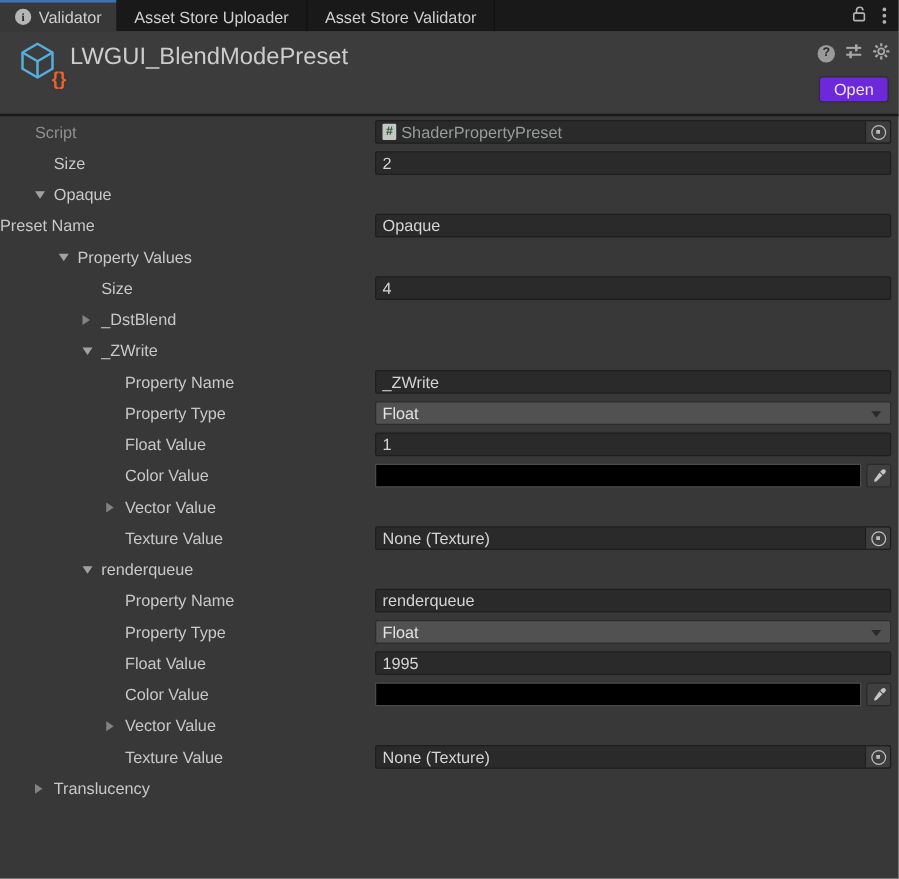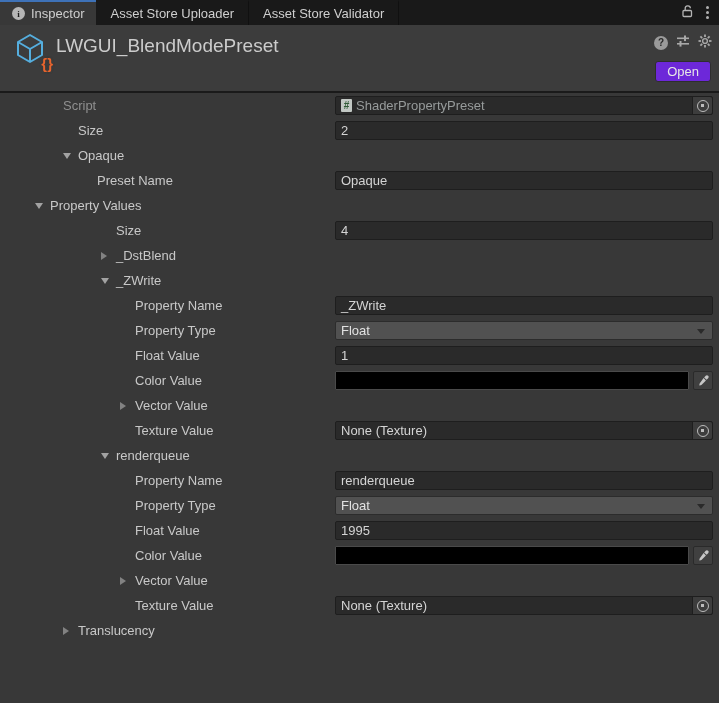--- a/index.html
+++ b/index.html
@@ -83,21 +83,21 @@
   .open-btn {
     position:absolute; right:8px; bottom:9px;
     height: 21px; padding: 0 11px;
     background:#6d28d9; color:#e6e6e6;
     border:1px solid #2e2e2e; border-radius:3px;
     font-family: "Liberation Sans", sans-serif; font-size:13px;
     line-height:19px;
   }
 
   
-  .rows { position: relative; margin-left: 35px; }
+  .rows { position: relative; }
   .row { position: relative; height: 25px; }
   .lblcol {
     position:absolute; left:0; top:0; bottom:0; right:300px;
     display:flex; align-items:center;
     overflow:hidden; white-space:nowrap;
   }
   .lbl { color:#c8c8c8; }
   .lbl.dim { color:#8f8f8f; }
   .fold { width:15px; display:flex; align-items:center; flex:0 0 15px; }
   .tri-open {
@@ -167,21 +167,21 @@
   }
 </style>
 </head>
 <body>
 
 <div class="app">
 
   <div class="tabbar">
     <div class="tab active">
       <span class="info-icon">i</span>
-      <span>Inspector</span>
+      <span>Validator</span>
     </div>
     <div class="tab inactive">
       <span>Asset Store Uploader</span>
     </div>
     <div class="tab inactive">
       <span>Asset Store Validator</span>
     </div>
     <div class="tab-actions">
       <span>
         <svg width="14" height="14" viewBox="0 0 14 14">
@@ -269,32 +269,32 @@
     <div class="row">
       <div class="lblcol" style="padding-left:28px">
         <span class="fold">
             <i class="tri-open"></i>
           </span>
         <span class="lbl">Opaque</span>
       </div>
     </div>
 
     <div class="row">
-      <div class="lblcol" style="padding-left:62px">
+      <div class="lblcol" style="">
         <span class="lbl">Preset Name</span>
       </div>
       <div class="fieldcol">
         <div class="tfield">
           <span>Opaque</span>
         </div>
       </div>
     </div>
 
     <div class="row">
-      <div class="lblcol" style="">
+      <div class="lblcol" style="padding-left:47px">
         <span class="fold">
             <i class="tri-open"></i>
           </span>
         <span class="lbl">Property Values</span>
       </div>
     </div>
 
     <div class="row">
       <div class="lblcol" style="padding-left:81px">
         <span class="lbl">Size</span>

